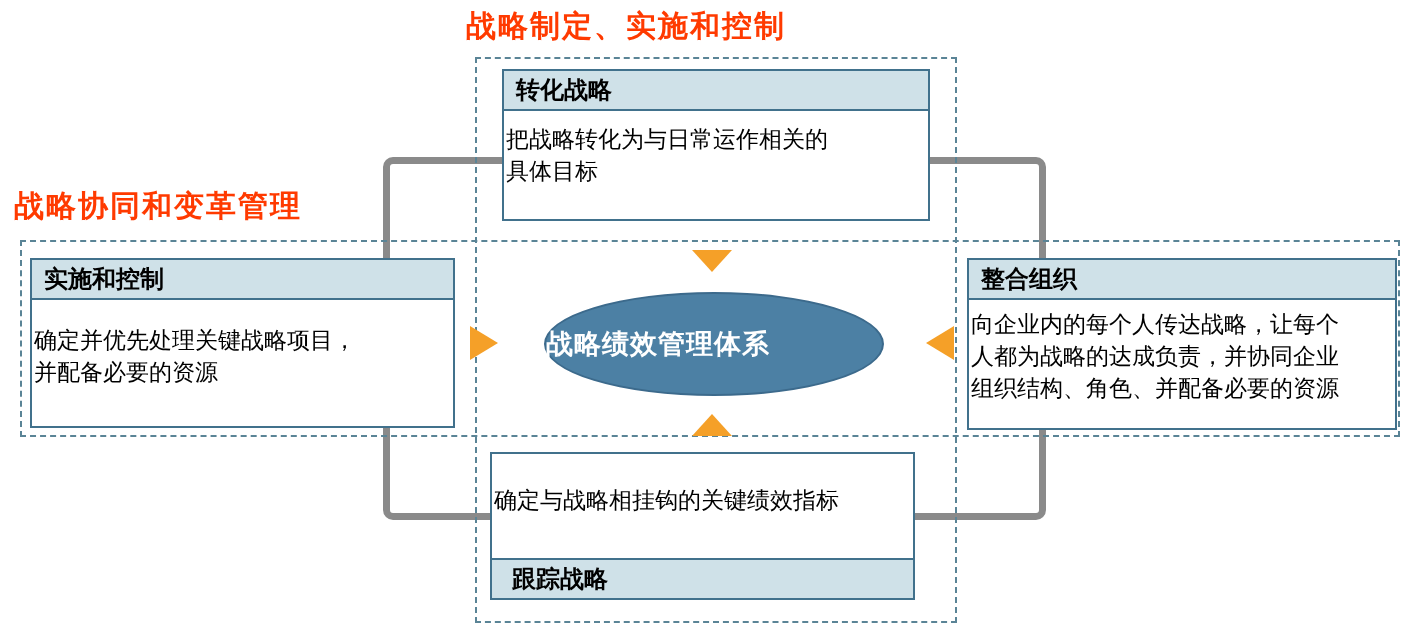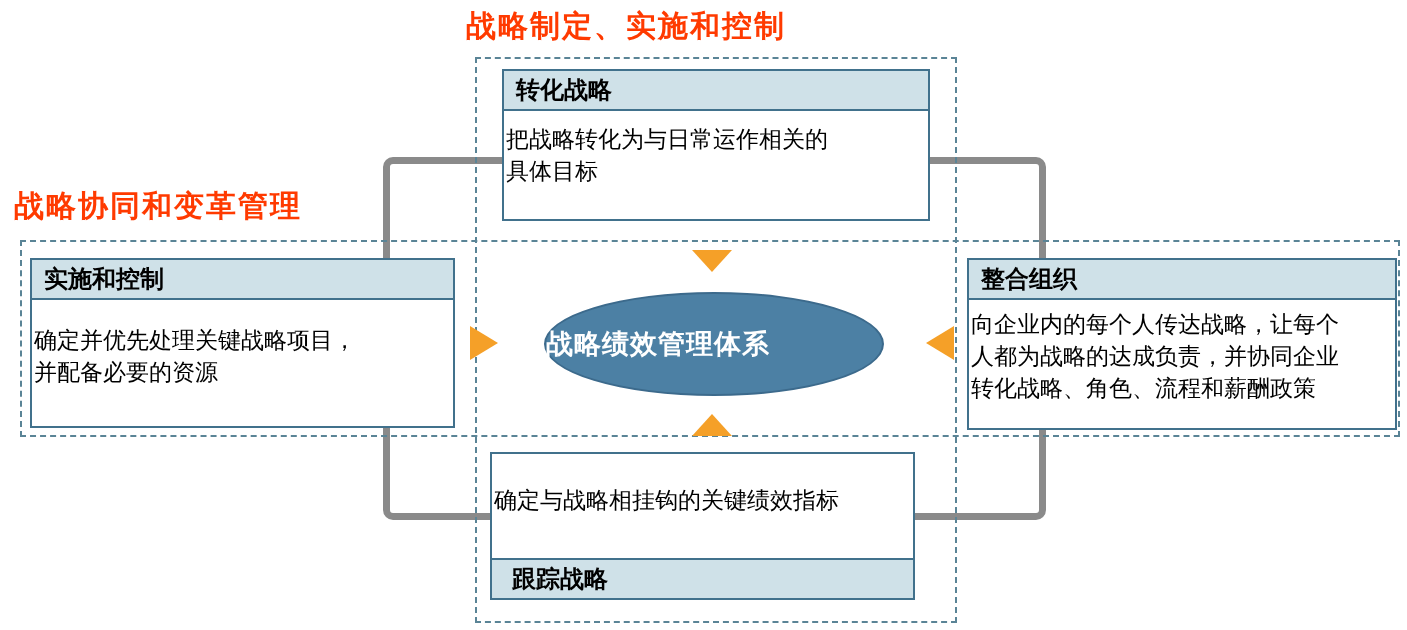--- a/index.html
+++ b/index.html
@@ -76,21 +76,21 @@
   <div class="abs sbox" style="left:30px;top:258px;width:425px;height:170px;">
     <div class="hdr">实施和控制</div>
     <div class="bdy pad-lg">确定并优先处理关键战略项目，
 并配备必要的资源</div>
   </div>
 
   <div class="abs sbox" style="left:967px;top:258px;width:430px;height:172px;">
     <div class="hdr">整合组织</div>
     <div class="bdy pad-sm">向企业内的每个人传达战略，让每个
 人都为战略的达成负责，并协同企业
-转化战略、角色、流程和薪酬政策</div>
+组织结构、角色、并配备必要的资源</div>
   </div>
 
   <div class="abs sbox" style="left:490px;top:452px;width:425px;height:148px;">
     <div class="bdy pad-xl">确定与战略相挂钩的关键绩效指标</div>
     <div class="hdr-bottom">跟踪战略</div>
   </div>
 
   <div class="abs ellipse" style="left:544px;top:292px;width:340px;height:104px;">
     <span>战略绩效管理体系</span>
   </div>

